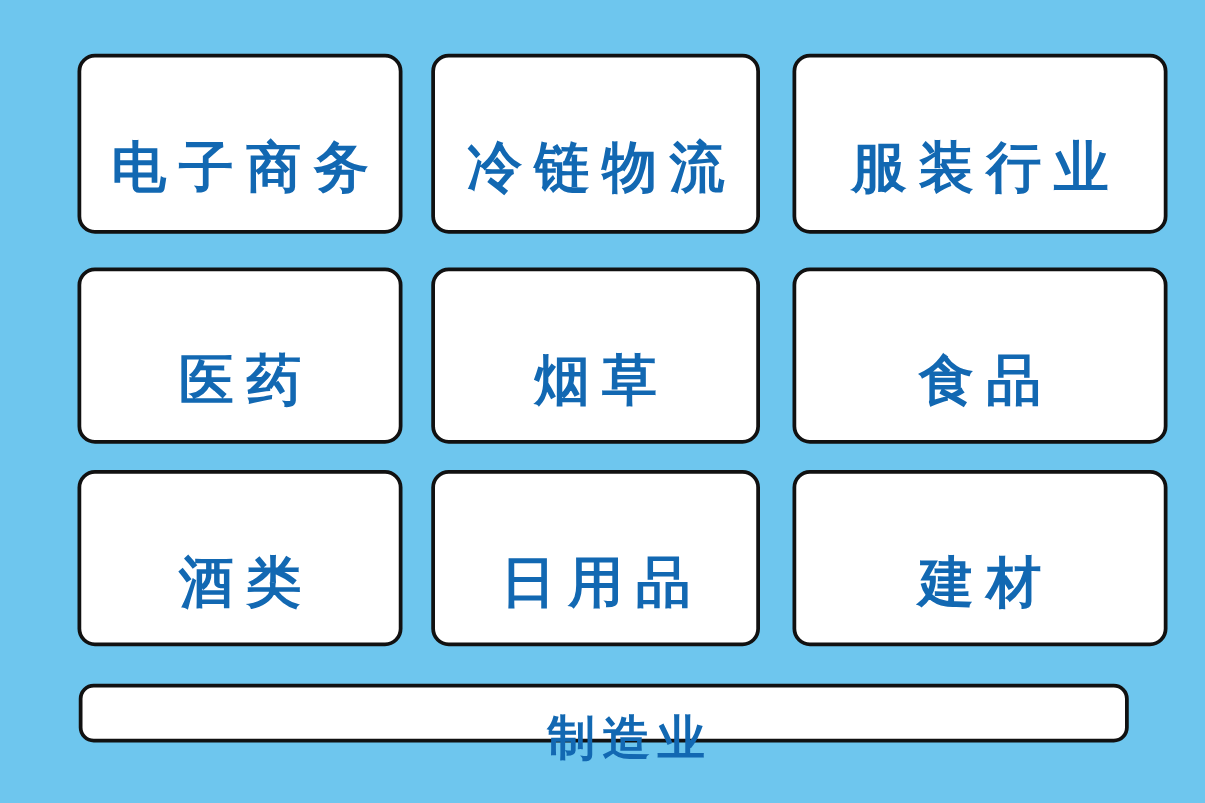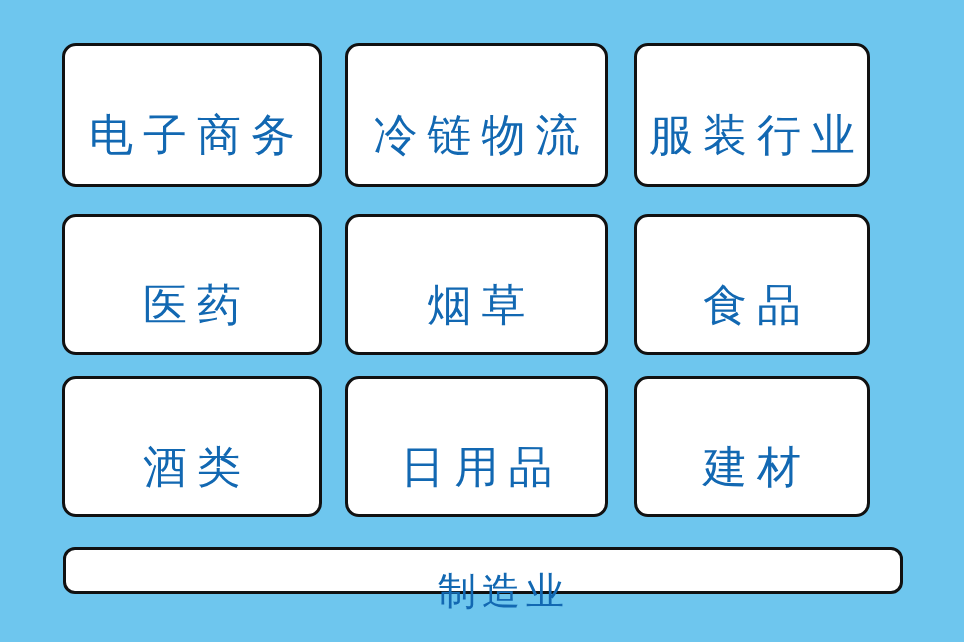--- a/index.html
+++ b/index.html
@@ -19,32 +19,32 @@
     box-sizing: border-box;
     background: var(--card-bg, #FFFFFF);
     border: 3px solid var(--card-border, #111111);
     border-radius: 14px;
     display: flex;
     align-items: center;
     justify-content: center;
   }
   .card .label {
     color: var(--label-color, #1268B2);
-    font-weight: 400;
+    font-weight: 700;
     font-size: 44px;
     letter-spacing: 10px;
     text-indent: 10px; 
     white-space: nowrap;
     line-height: 1;
     margin-top: 40px;
   }
   
   .c1 { left: 62px;  width: 260px; }
   .c2 { left: 345px; width: 263px; }
-  .c3 { left: 634px; width: 236px; }
+  .c3 { left: 634px; width: 300px; }
   
   .r1 { top: 43px;  height: 144px; }
   .r2 { top: 214px; height: 141px; }
   .r3 { top: 376px; height: 141px; }
   
   .bottom-bar {
     left: 63px;
     top: 547px;
     width: 840px;
     height: 47px;

